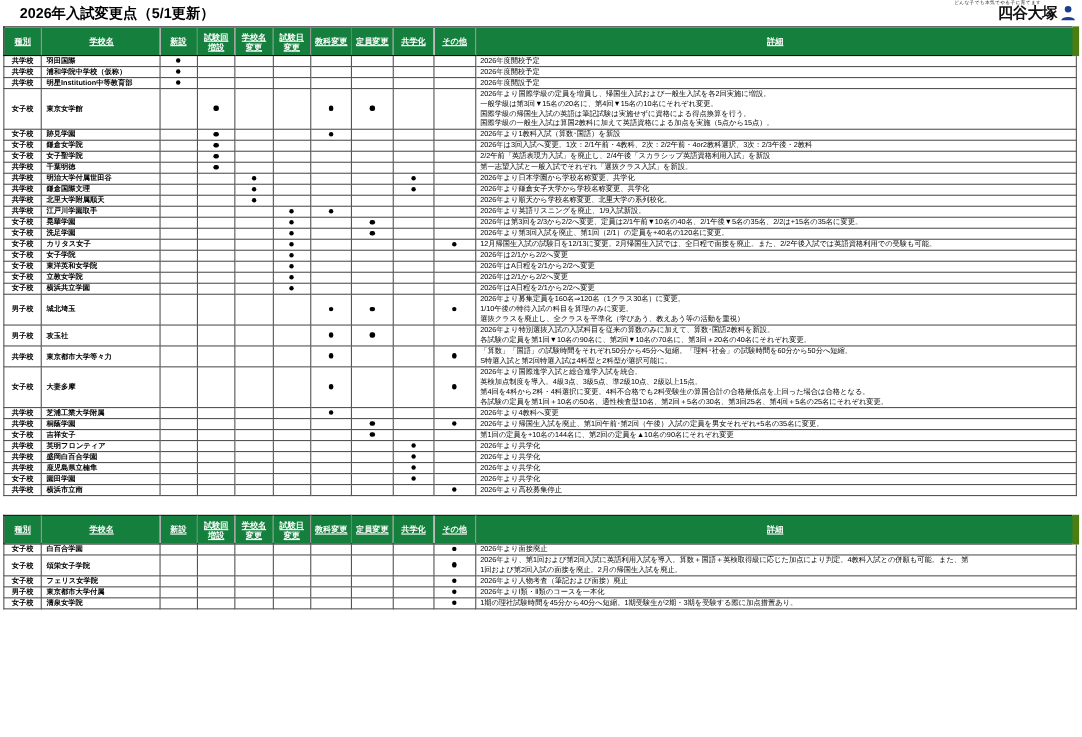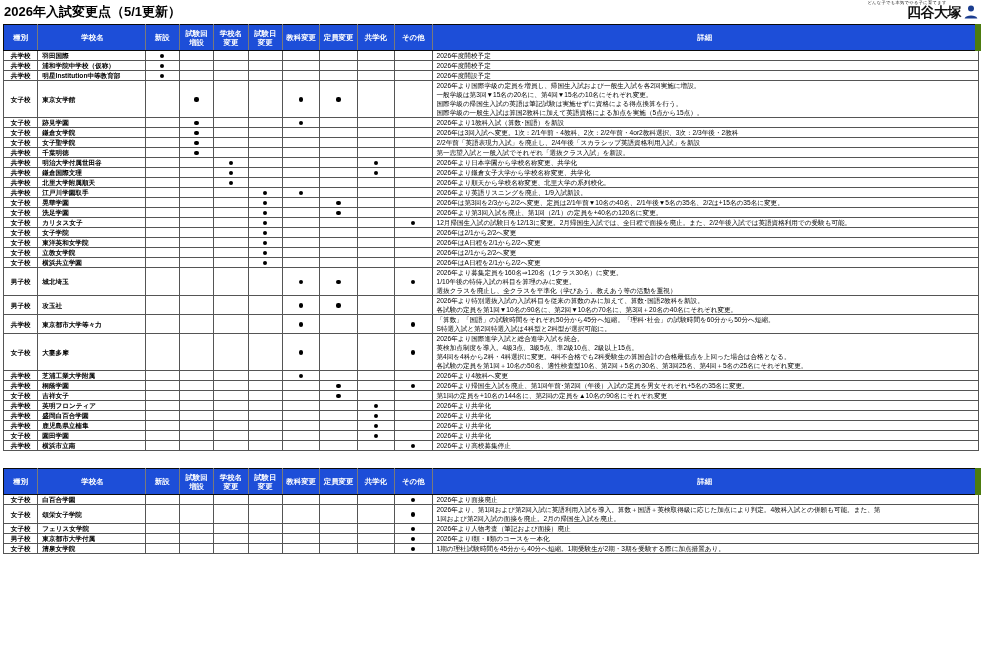--- a/index.html
+++ b/index.html
@@ -11,21 +11,21 @@
   body {
     width: 984px; height: 670px;
     position: relative;
     overflow: hidden;
   }
 
   
   .page-head {
     position: relative;
     height: 24px;
-    padding: 2px 4px 0 4px;
+    padding: 2px 4px 0 18px;
   }
   .page-title {
     font-size: 13px;
     font-weight: bold;
     letter-spacing: 0px;
     color: #000;
     line-height: 20px;
     white-space: nowrap;
   }
   .brand {
@@ -72,30 +72,31 @@
   table.chg td, table.chg th {
     border: 1px solid #555;
     padding: 0 2px;
     font-size: 6.6px;
     line-height: 9px;
     color: #000;
     vertical-align: middle;
     overflow: hidden;
   }
   table.chg thead th {
-    background: #1d4ed8;
+    background: #15803d;
     color: #ffffff;
     font-weight: bold;
     font-size: 7.4px;
     line-height: 9px;
     text-align: center;
     height: 26px;
     border: 1px solid #0a0a0a;
     border-right: 1px solid #7a7a7a;
     letter-spacing: 0px;
+    text-decoration: underline;
   }
   table.chg thead th:last-child { border-right: 6px solid #4d7c0f; }
 
   .c-type  { width: 34px;  text-align: center; font-weight: bold; }
   .c-name  { width: 106px; text-align: left;  font-weight: bold; padding-left: 4px !important; }
   .c-mk    { width: 34px;  text-align: center; }
   .c-mk2   { width: 37px;  text-align: center; }
   .c-detail{ width: 540px; text-align: left; padding-left: 4px !important; }
 
   td.c-type, td.c-name { font-size: 7.2px; }

